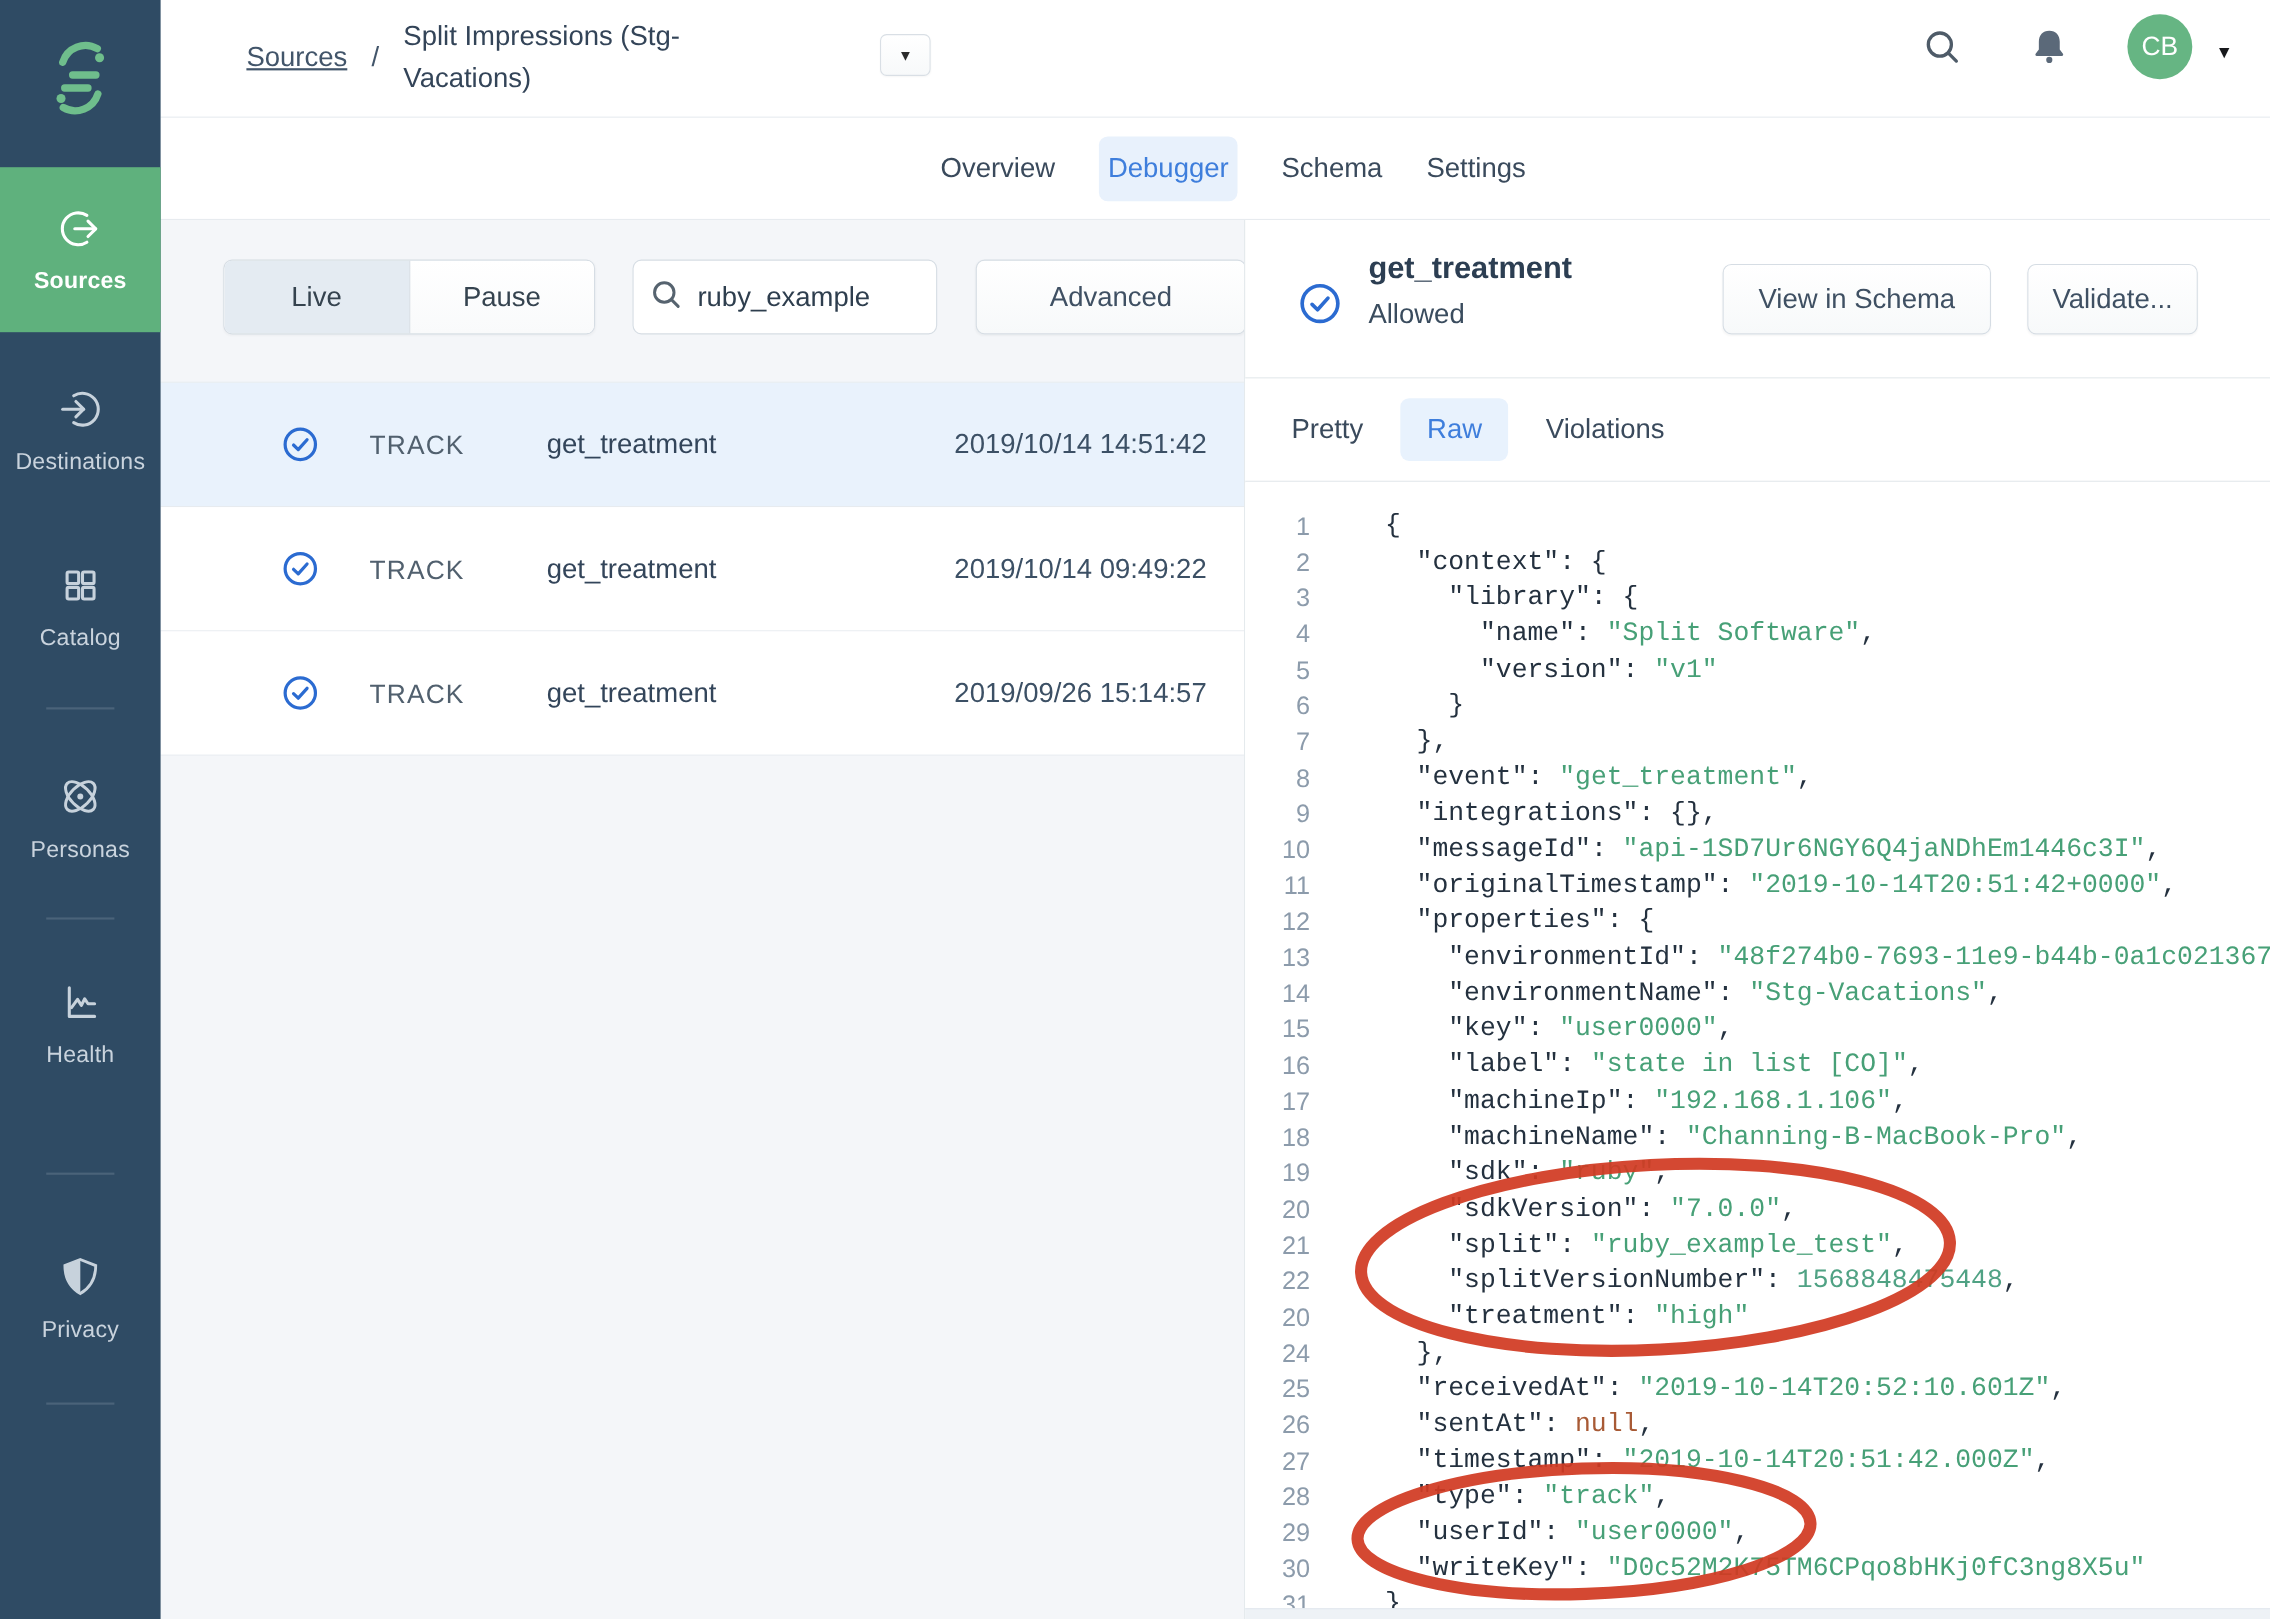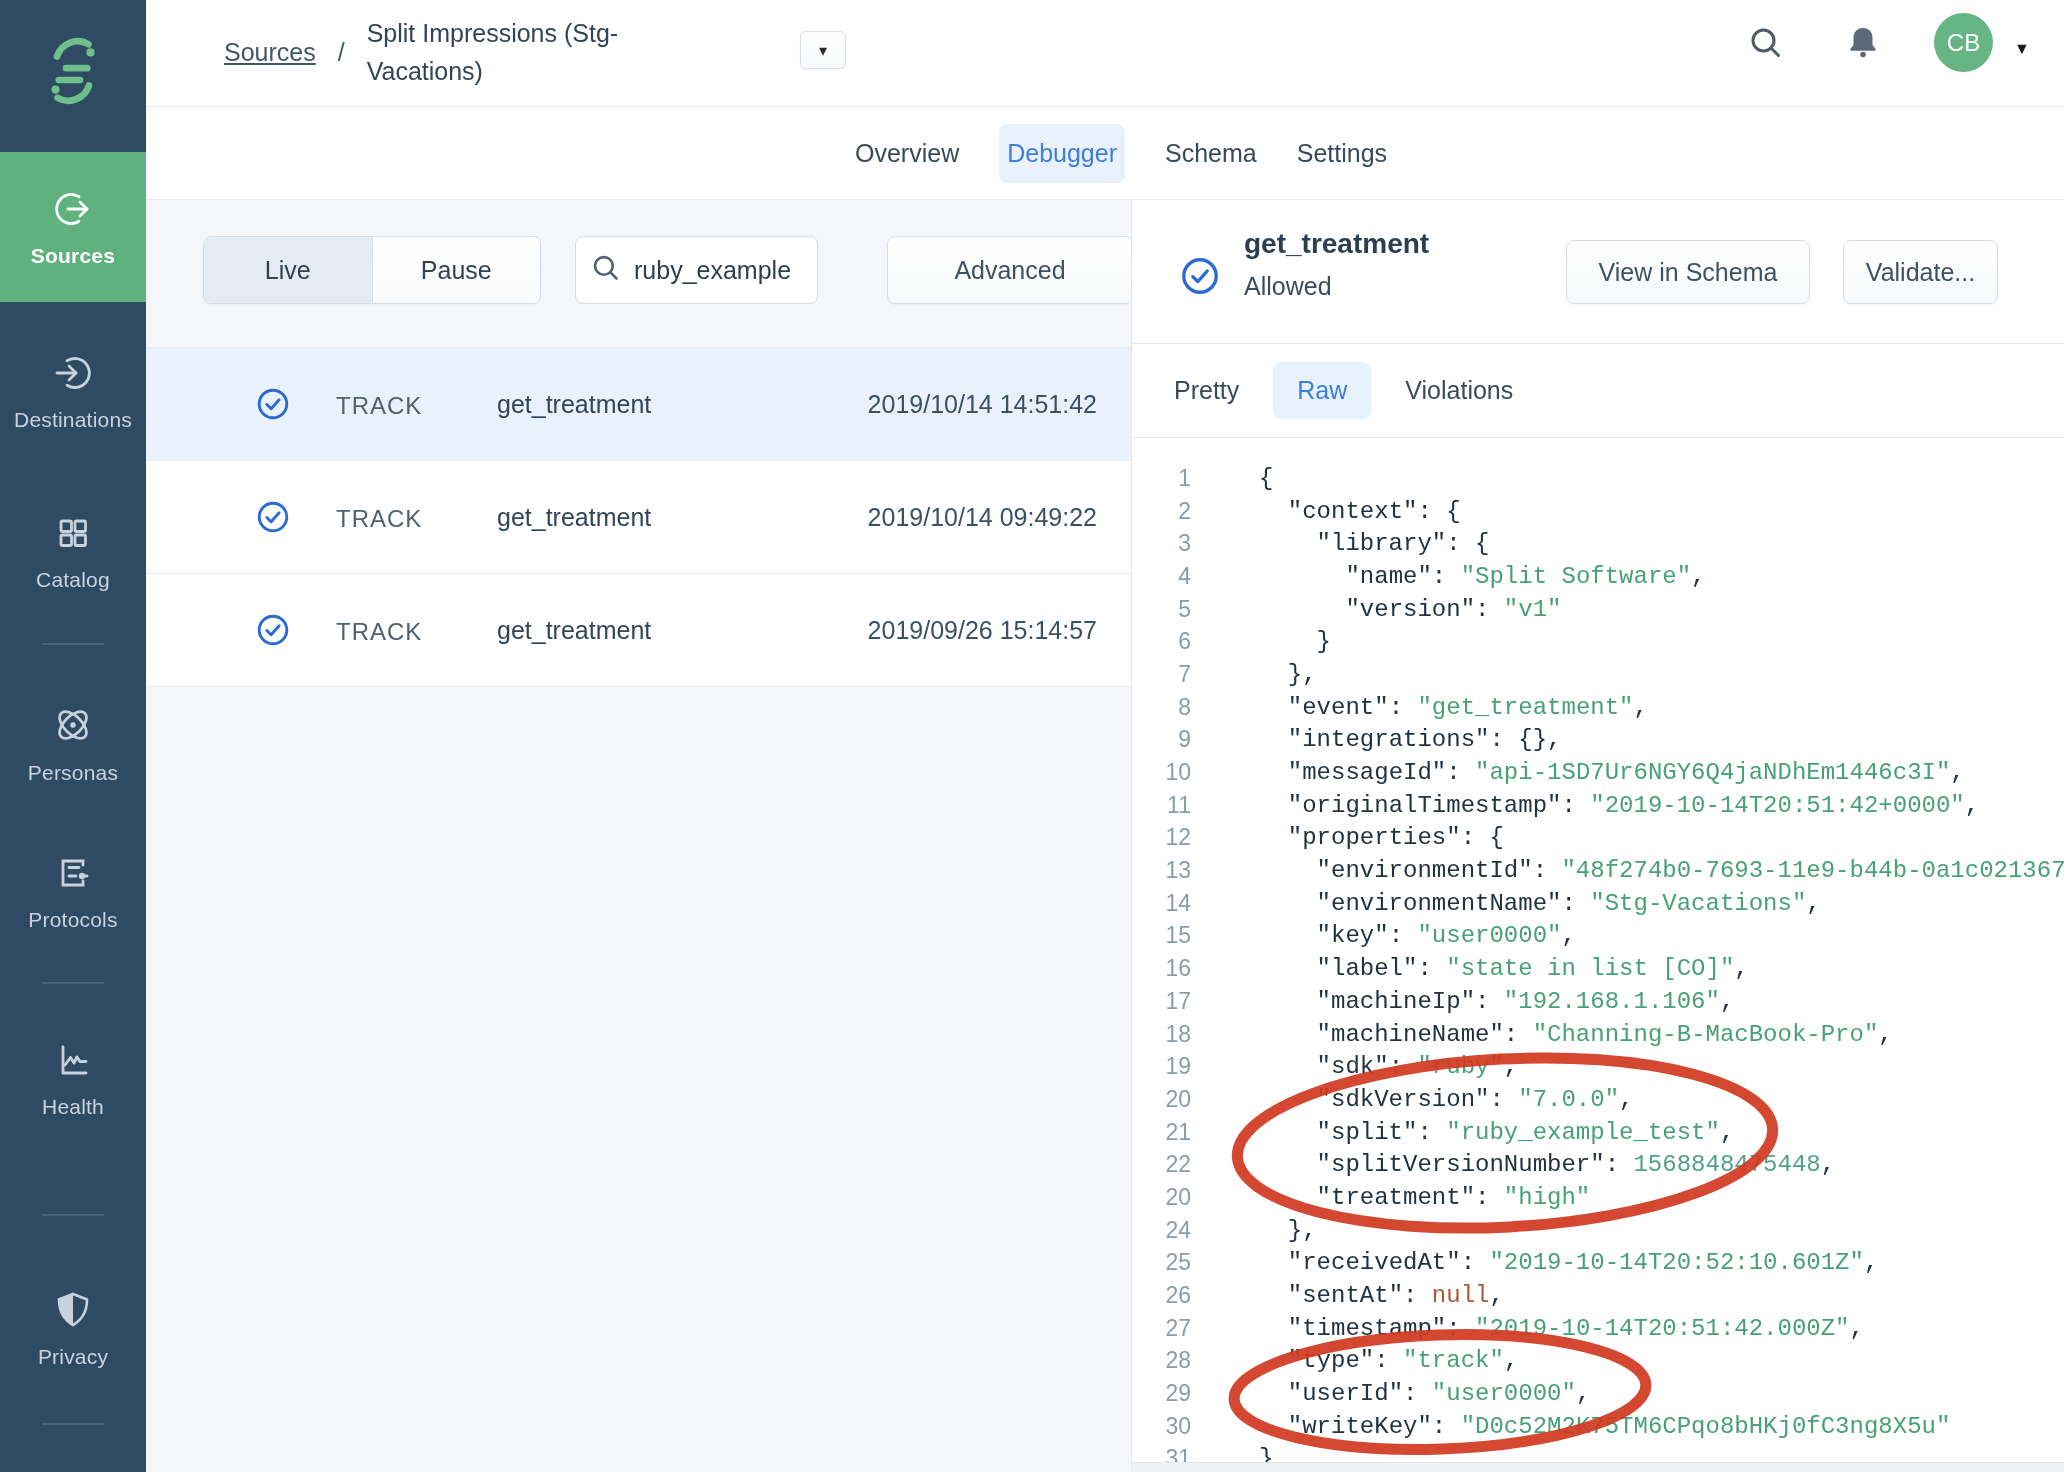--- a/index.html
+++ b/index.html
@@ -39,21 +39,21 @@
   .tab { font-size:25px; color:#3A4A5C; cursor:pointer; padding:15px 0; }
   .tab.active { background:#E8F1FC; color:#3E7EDC; padding:15px 8px; border-radius:8px; }
 
   
   .leftpanel { position:absolute; left:146px; top:200px; width:985px; height:1272px; background:#F4F6F9;padding-left:48px; }
   .toggle { position:absolute; left:57px; top:36px; width:338px; height:68px; border:1px solid #D6DDE4; border-radius:8px;
             display:flex; overflow:hidden; background:#fff; box-shadow:0 1px 2px rgba(0,0,0,.03); }
   .seg { flex:1; display:flex; align-items:center; justify-content:center; font-size:25px; color:#35434F; cursor:pointer; }
   .seg.sel { background:#E4EBF2; }
   .seg.unsel { border-left:1px solid #D6DDE4; background:linear-gradient(#ffffff,#f9fafb); }
-  .searchbox { position:absolute; left:429px; top:36px; width:243px; height:68px; background:#fff; border:1px solid #D6DDE4;
+  .searchbox { position:absolute; left:429px; top:36px; width:277px; height:68px; background:#fff; border:1px solid #D6DDE4;
                border-radius:8px; display:flex; align-items:center; padding:0 14px; gap:12px; }
   .searchbox input { border:none; outline:none; font-size:25px; color:#2E3E4E; width:100%; background:transparent; font-family:"Liberation Sans",sans-serif; }
   .btn { border:1px solid #D6DDE4; border-radius:8px; background:linear-gradient(#ffffff,#f7f9fa); color:#3F5063;
          font-size:25px; display:flex; align-items:center; justify-content:center; cursor:pointer; box-shadow:0 1px 2px rgba(0,0,0,.04); }
   .advanced { position:absolute; left:741px; top:36px; width:246px; height:68px; }
   .events { position:absolute; left:0; top:147px; width:985px; border-top:1px solid #E7EBEF; }
   .event-row { position:relative; height:113px; background:#fff; border-bottom:1px solid #E7EBEF; cursor:pointer; }
   .event-row.selected { background:#E9F2FC; }
   .ev-icon { position:absolute; left:110px; top:39px; }
   .ev-type { position:absolute; left:190px; top:44px; font-size:24px; color:#51606E; letter-spacing:1px; }
@@ -129,30 +129,20 @@
           <span class="nav-label">Catalog</span>
         </div>
         <div class="nav-divider mt36"></div>
         <div class="nav-item mt42">
           <span class="nav-icon"><svg width="46" height="46" viewBox="0 0 44 44" fill="none" stroke="#C7D2DC" stroke-width="2.6">
               <ellipse cx="22" cy="22" rx="16" ry="8.5" transform="rotate(45 22 22)"></ellipse>
               <ellipse cx="22" cy="22" rx="16" ry="8.5" transform="rotate(-45 22 22)"></ellipse>
               <circle cx="22" cy="22" r="2.6" fill="#C7D2DC" stroke="none"></circle>
             </svg></span>
           <span class="nav-label">Personas</span>
-        </div>
-        <div class="nav-item mt36">
-          <span class="nav-icon"><svg width="44" height="44" viewBox="0 0 44 44" fill="none" stroke="#C7D2DC" stroke-width="2.8" stroke-linecap="round">
-              <path d="M32 14 V10 H12 V34 H32 V30"></path>
-              <line x1="18" y1="16.5" x2="28" y2="16.5"></line>
-              <line x1="18" y1="25" x2="25" y2="25"></line>
-              <circle cx="31" cy="25" r="3.2" fill="#C7D2DC" stroke="none"></circle>
-              <line x1="31" y1="25" x2="36" y2="25"></line>
-            </svg></span>
-          <span class="nav-label">Protocols</span>
         </div>
         <div class="nav-divider mt35"></div>
         <div class="nav-item mt38">
           <span class="nav-icon"><svg width="44" height="44" viewBox="0 0 44 44" fill="none" stroke="#C7D2DC" stroke-width="2.8" stroke-linecap="round" stroke-linejoin="round">
               <path d="M12 9 V35 H35"></path>
               <path d="M14 27 L19.5 19.5 L23 25 L26 19 L29 23.5 L35 23.5"></path>
             </svg></span>
           <span class="nav-label">Health</span>
         </div>
         <div class="nav-divider mt80"></div>

